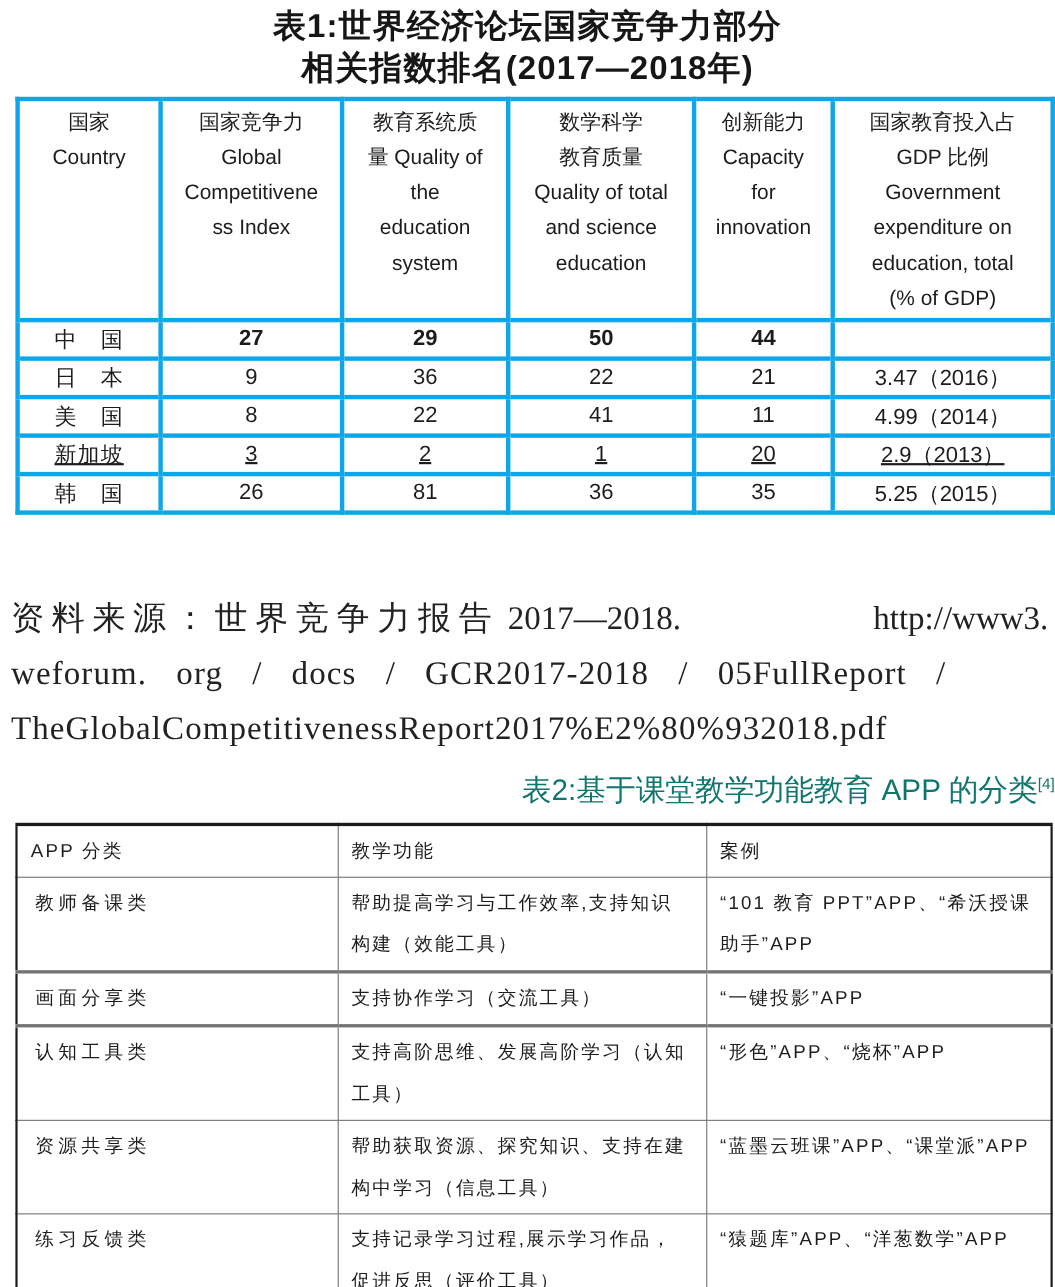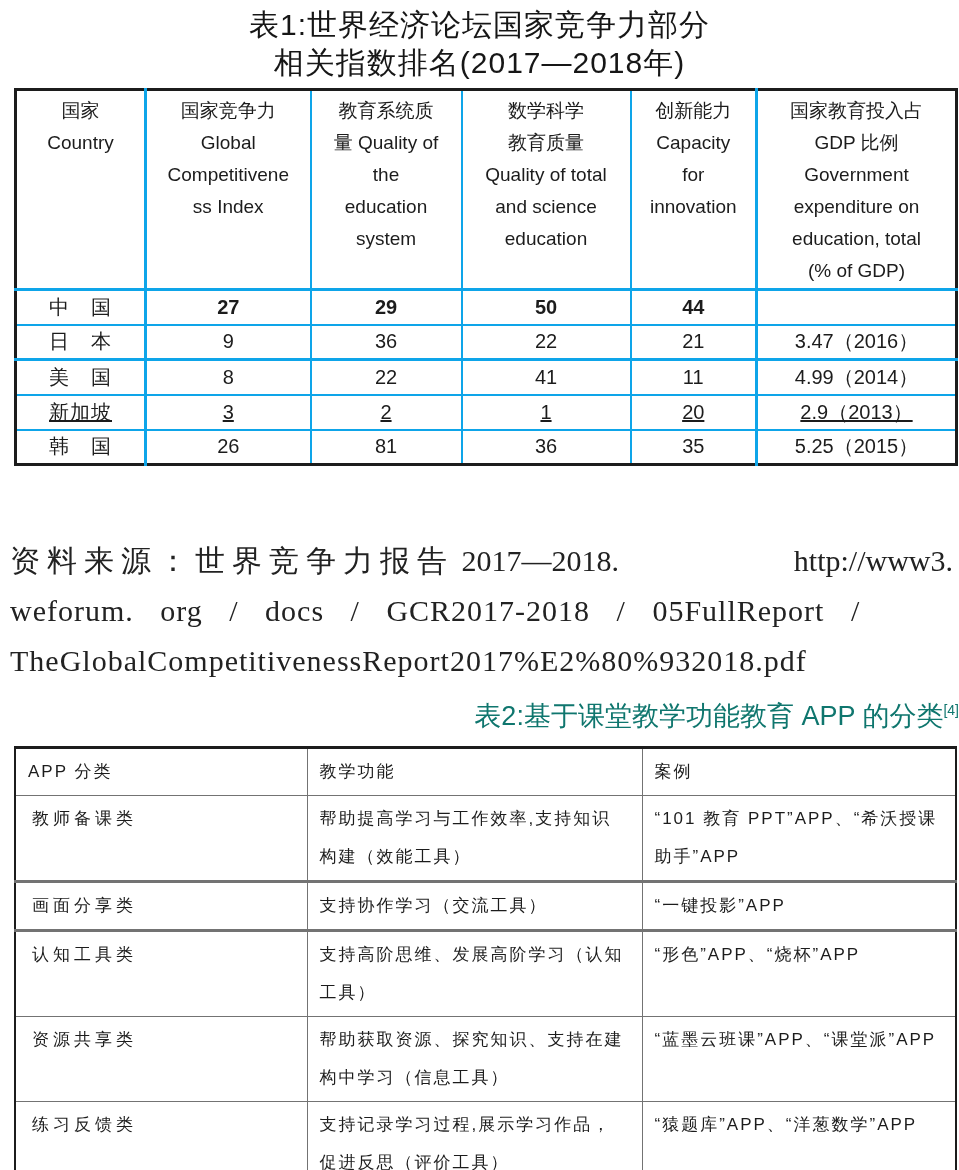--- a/index.html
+++ b/index.html
@@ -10,36 +10,36 @@
     color: #1c1c1c;
     font-family: "Liberation Sans", sans-serif;
     overflow: hidden;
   }
   .page { width: 959px; }
 
   
   .t1-title {
     padding-top: 6px;
     text-align: center;
-    font-weight: normal;
+    font-weight: bold;
     font-size: 30px;
     line-height: 38px;
     letter-spacing: 1px;
     color: #161616;
   }
 
   
   table { border-collapse: collapse; table-layout: fixed; }
   .t1 {
     width: 941px;
     margin: 6px 0 0 14px;
     border: 3px solid #1c1c1c;
   }
   .t1 th, .t1 td {
-    border: 2px solid #0ea5e9;
+    border: 4px solid #0ea5e9;
     text-align: center;
     overflow: hidden;
   }
   .t1 th {
     vertical-align: top;
     padding-top: 4px;
     font-weight: normal;
     font-size: 19px;
     line-height: 32px;
     height: 196px;

